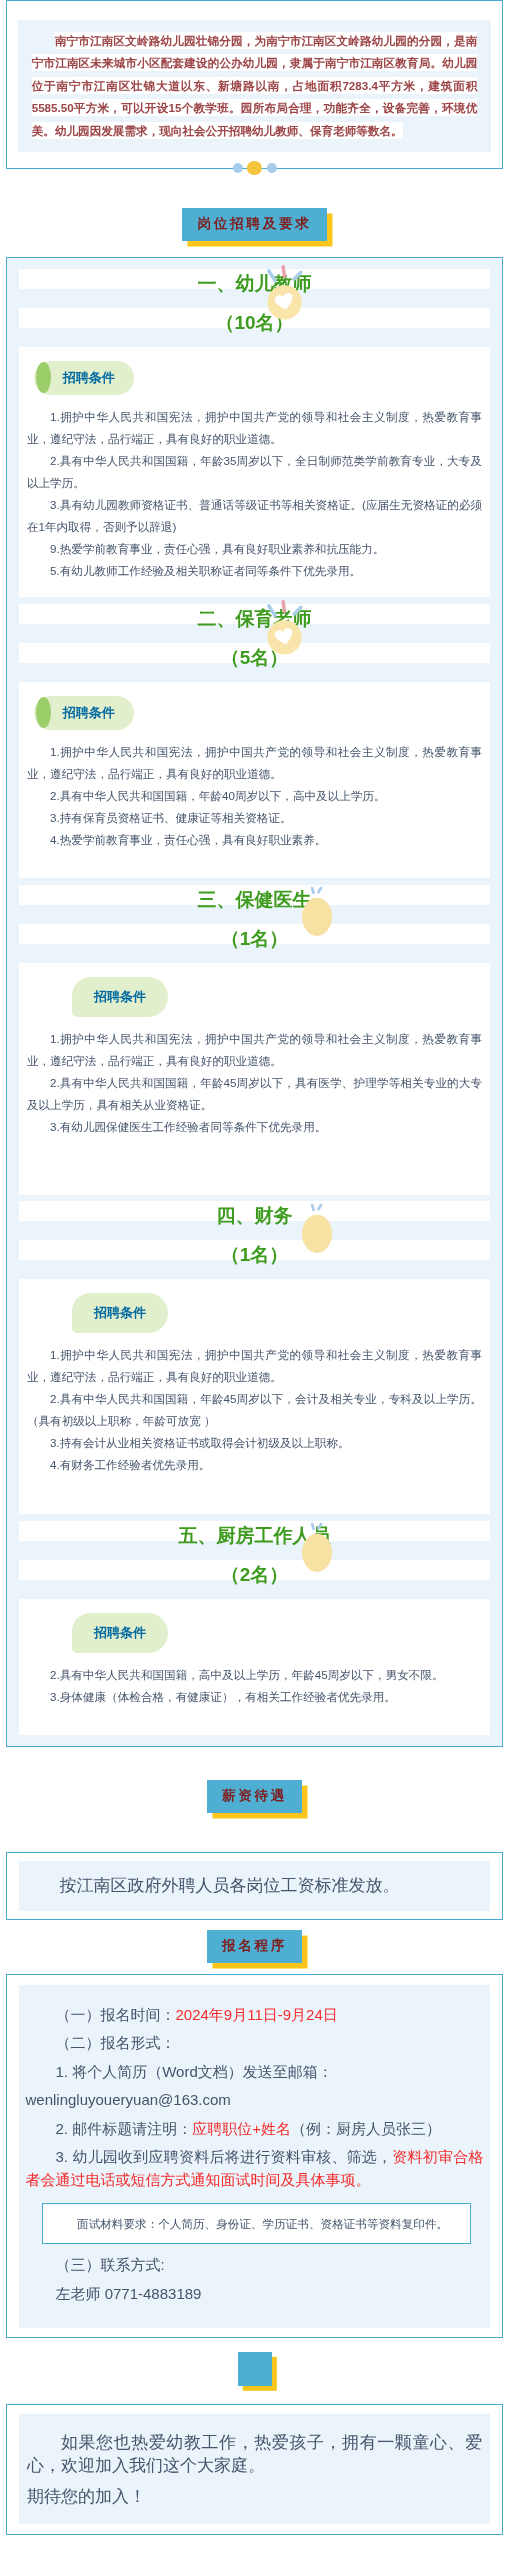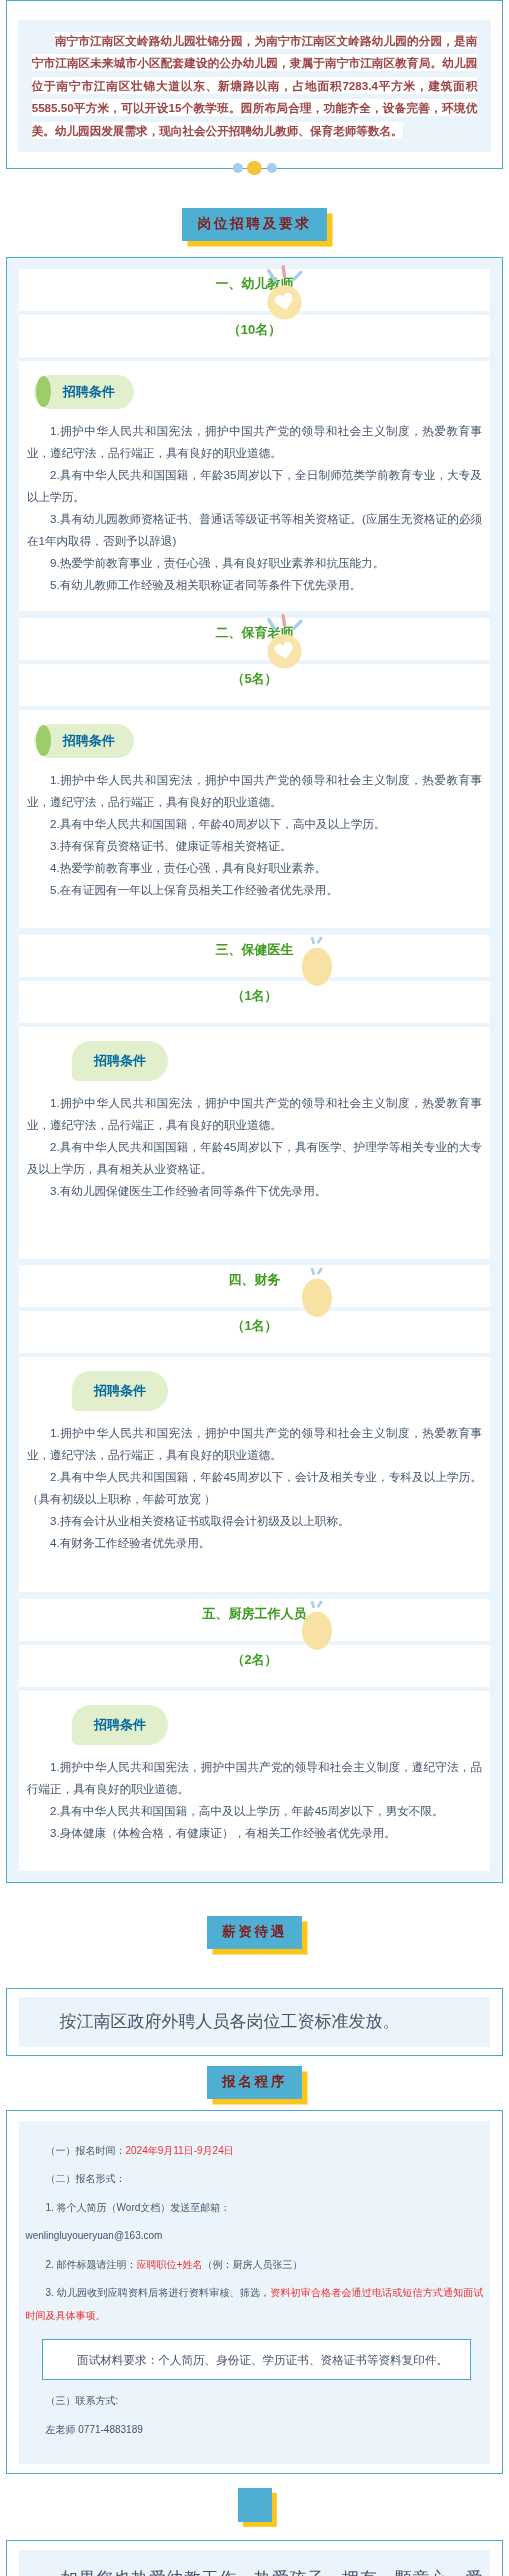--- a/index.html
+++ b/index.html
@@ -22,21 +22,21 @@
   .sec-btn{width:max-content;margin:0 auto;background:#4fafd3;color:#7f1d1d;font-size:13.6px;font-weight:bold;letter-spacing:2.7px;padding:7.5px 15px;box-shadow:5.5px 5.5px 0 #fcc51a;text-align:center;}
   #btn-recruit{margin-top:39px;}
   #btn-salary{margin-top:33px;}
   #btn-apply{margin-top:9.5px;}
 
   
   #main-box{margin-top:16.4px;}
   #main-box .panel{margin:0;padding:11px 11.6px;}
 
   .pos-title{position:relative;}
-  .strip{height:42px;line-height:30px;text-align:center;font-size:13px;font-weight:bold;color:#3d9b1e;background:#ffffff;margin-bottom:4px;}
+  .strip{height:20px;line-height:30px;text-align:center;font-size:19px;font-weight:bold;color:#3d9b1e;background:#ffffff;margin-bottom:19px;}
   .pos-icon{position:absolute;left:52%;top:-5.5px;pointer-events:none;}
   .pos-icon.small{left:59%;top:1.4px;}
 
   .pos-body{background:#ffffff;padding:11px 8.2px 15px;margin-bottom:6.8px;}
   .pb40{padding-bottom:27px;} .pb84{padding-bottom:57px;} .pb56{padding-bottom:38px;}
 
   .tag{display:inline-block;position:relative;margin:2.7px 0 11px 6.8px;background:#e1efcd;color:#0369a1;font-size:13px;font-weight:bold;border-radius:19px;padding:8.2px 19px 8.2px 29px;}
   .tag::before{content:"";position:absolute;left:2.7px;top:1.4px;width:15px;height:31px;background:#9bce69;border-radius:50%;}
   .tag.blob{margin-left:45px;border-radius:24.6px 27px 27px 6.8px;padding:11px 22px;}
   .tag.blob::before{display:none;}
@@ -44,21 +44,21 @@
   .cond{margin:0;font-size:11.6px;line-height:22px;color:#44546b;text-indent:2em;text-align:justify;}
 
   
   #salary-box{margin-top:39px;}
   #salary-box .panel{margin:8.2px 11.6px;padding:13.6px 6.8px;}
   .plain-text{margin:0;font-size:17px;line-height:23px;color:#44546b;text-indent:2em;text-align:justify;}
 
   
   #apply-box{margin-top:11.6px;}
   #apply-box .panel{margin:9.5px 11.6px;padding:12.3px 6.8px 17.7px;}
-  .ap{margin:5.5px 0;font-size:10px;line-height:23px;color:#44546b;text-indent:2em;text-align:justify;}
+  .ap{margin:5.5px 0;font-size:15px;line-height:23px;color:#44546b;text-indent:2em;text-align:justify;}
   .ap.noindent{text-indent:0;}
   .red{color:#f52b2b;}
   .note-box{border:0.7px solid #4aa9d0;background:#ffffff;margin:12.3px 12.3px 9.5px 16.4px;padding:8.2px 11px;}
   .note-box p{margin:0;font-size:11.6px;line-height:22px;color:#44546b;text-indent:2em;text-align:justify;}
 
   
   .decor-square{width:34px;height:34px;background:#4fafd3;box-shadow:4.8px 4.8px 0 #fcc51a;margin:13.6px auto 17.7px;}
 
   
   #closing-box{margin-top:1.4px;}
@@ -118,21 +118,20 @@
           <path d="M30 48 c-3 -7 -14 -5 -13 3 c1 7 9 12 13 16 c4 -5 12 -9 13 -16 c1 -8 -10 -10 -13 -3 z" fill="#ffffff" transform="rotate(-14 30 56)"></path>
         </svg>
       </span>
     </div>
     <div class="pos-body pb40">
       <span class="tag">招聘条件</span>
       <p class="cond">1.拥护中华人民共和国宪法，拥护中国共产党的领导和社会主义制度，热爱教育事业，遵纪守法，品行端正，具有良好的职业道德。</p>
       <p class="cond">2.具有中华人民共和国国籍，年龄40周岁以下，高中及以上学历。</p>
       <p class="cond">3.持有保育员资格证书、健康证等相关资格证。</p>
       <p class="cond">4.热爱学前教育事业，责任心强，具有良好职业素养。</p>
-      <p class="cond">5.在有证园有一年以上保育员相关工作经验者优先录用。</p>
     </div>
 
     <div class="pos-title">
       <div class="strip">三、保健医生</div>
       <div class="strip">（1名）</div>
       <span class="pos-icon small">
         <svg width="40" height="52" viewBox="0 0 58 76">
           <line x1="24" y1="10" x2="22" y2="3" stroke="#aacdec" stroke-width="4" stroke-linecap="round"></line>
           <line x1="31" y1="9" x2="35" y2="3" stroke="#aacdec" stroke-width="4" stroke-linecap="round"></line>
           <ellipse cx="29" cy="45" rx="22" ry="28" fill="#f7e2a3"></ellipse>
@@ -171,21 +170,20 @@
       <span class="pos-icon small">
         <svg width="40" height="52" viewBox="0 0 58 76">
           <line x1="24" y1="10" x2="22" y2="3" stroke="#aacdec" stroke-width="4" stroke-linecap="round"></line>
           <line x1="31" y1="9" x2="35" y2="3" stroke="#aacdec" stroke-width="4" stroke-linecap="round"></line>
           <ellipse cx="29" cy="45" rx="22" ry="28" fill="#f7e2a3"></ellipse>
         </svg>
       </span>
     </div>
     <div class="pos-body pb40" style="margin-bottom:0;">
       <span class="tag blob">招聘条件</span>
-      <p class="cond">1.拥护中华人民共和国宪法，拥护中国共产党的领导和社会主义制度，遵纪守法，品行端正，具有良好的职业道德。</p>
       <p class="cond">2.具有中华人民共和国国籍，高中及以上学历，年龄45周岁以下，男女不限。</p>
       <p class="cond">3.身体健康（体检合格，有健康证），有相关工作经验者优先录用。</p>
     </div>
 
   </div>
 </div>
 
 <div class="sec-btn" id="btn-salary">薪资待遇</div>
 <div class="outer" id="salary-box">
   <div class="panel">

